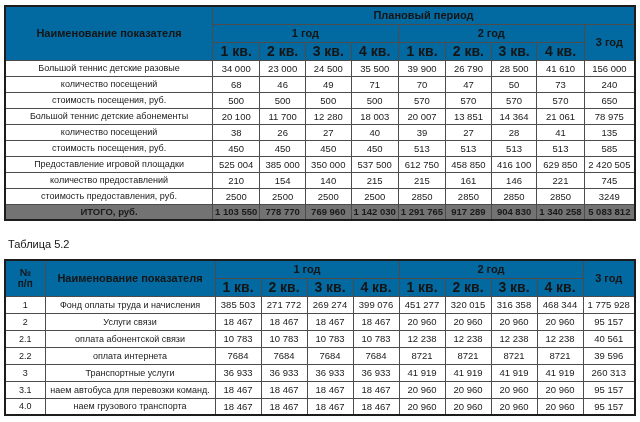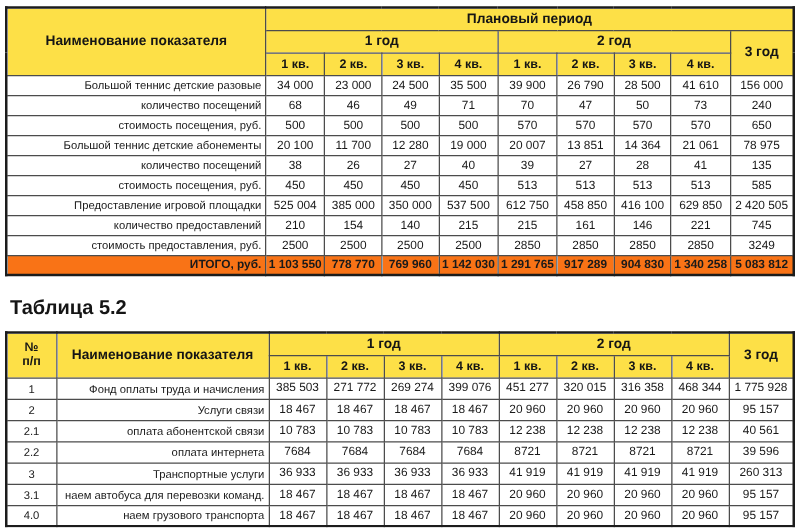--- a/index.html
+++ b/index.html
@@ -23,58 +23,58 @@
     border: 2px solid #1c1c1c;
   }
   table.data-table th,
   table.data-table td {
     border: 1px solid #4c4c4c;
     overflow: hidden;
     white-space: nowrap;
     padding: 0 2px;
   }
   table.data-table th {
-    background: #fde047;
+    background: #0369a1;
     font-weight: bold;
     font-size: 11px;
   }
   table.data-table th.q {
-    font-size: 10px;
+    font-size: 14px;
   }
   table.data-table th.pre {
     white-space: pre-line;
     font-size: 10px;
     line-height: 11px;
   }
   table.data-table td {
     background: #ffffff;
     font-size: 9.5px;
     text-align: center;
     color: #1a1a1a;
   }
   table.data-table td.lbl {
-    text-align: right;
+    text-align: center;
     font-size: 9px;
     padding: 0 3px;
   }
   table.data-table td.num-id {
     font-size: 9px;
   }
   #t1 thead tr { height: 18px; }
   #t1 tbody tr { height: 16px; }
   #t2 thead tr { height: 18px; }
   #t2 tbody tr { height: 17px; }
   #t1 tr.total td {
-    background: #f97316;
+    background: #737373;
     font-weight: bold;
   }
   #t1 tr.total td.lbl { font-size: 9.5px; }
   .caption {
-    font-weight: bold;
-    font-size: 16px;
+    font-weight: normal;
+    font-size: 11px;
     margin: 17px 0 9px 4px;
   }
 </style>
 </head>
 <body>
 
 <div class="page">
   <table id="t1" class="data-table">
       <colgroup>
         <col style="width: 210px;">
@@ -144,21 +144,21 @@
           <td class="num">570</td>
           <td class="num">570</td>
           <td class="num">570</td>
           <td class="num">650</td>
         </tr>
         <tr>
           <td class="lbl">Большой теннис детские абонементы</td>
           <td class="num">20 100</td>
           <td class="num">11 700</td>
           <td class="num">12 280</td>
-          <td class="num">19 000</td>
+          <td class="num">18 003</td>
           <td class="num">20 007</td>
           <td class="num">13 851</td>
           <td class="num">14 364</td>
           <td class="num">21 061</td>
           <td class="num">78 975</td>
         </tr>
         <tr>
           <td class="lbl">количество посещений</td>
           <td class="num">38</td>
           <td class="num">26</td>

